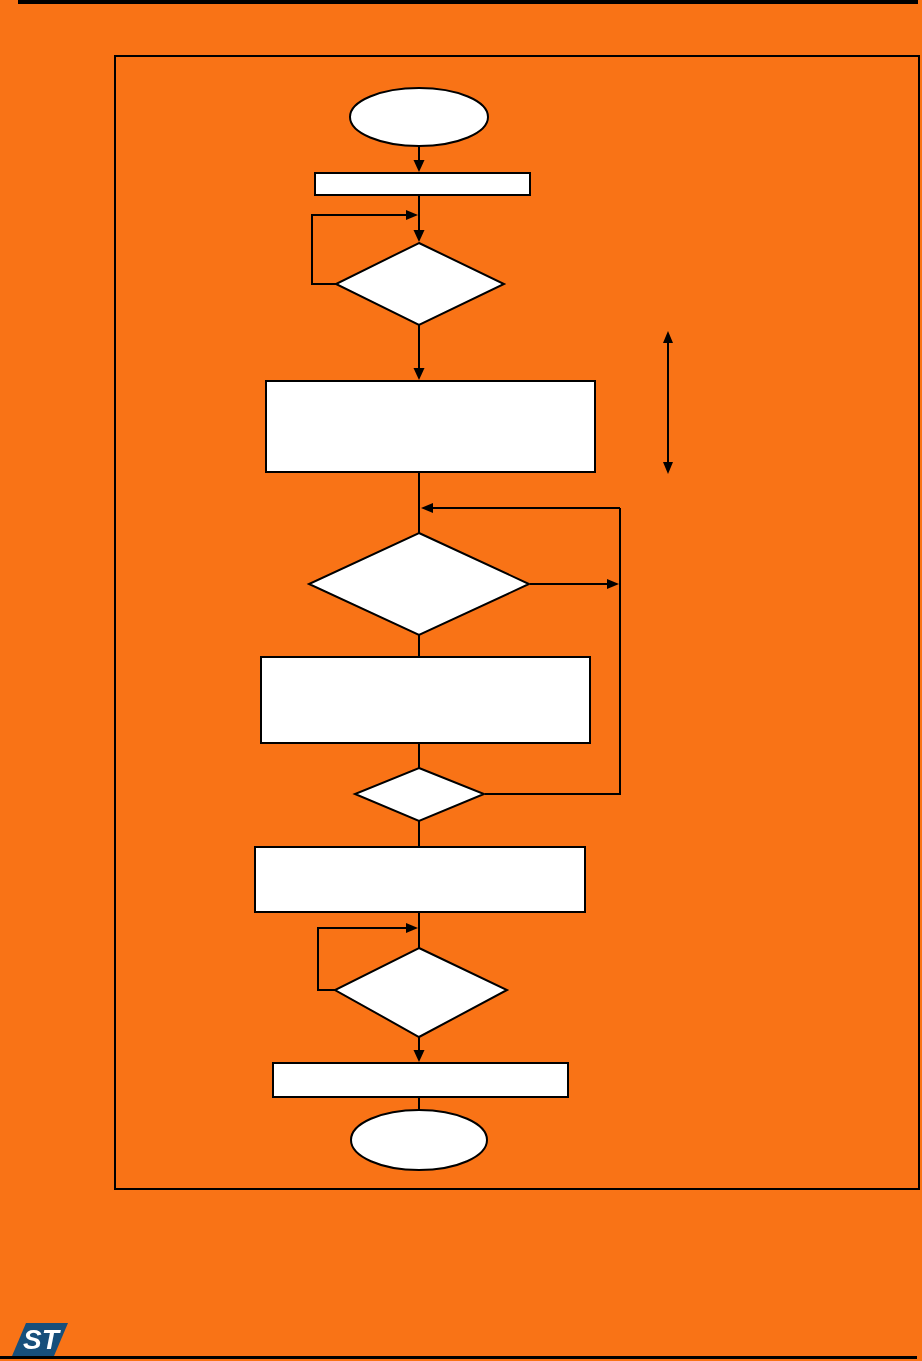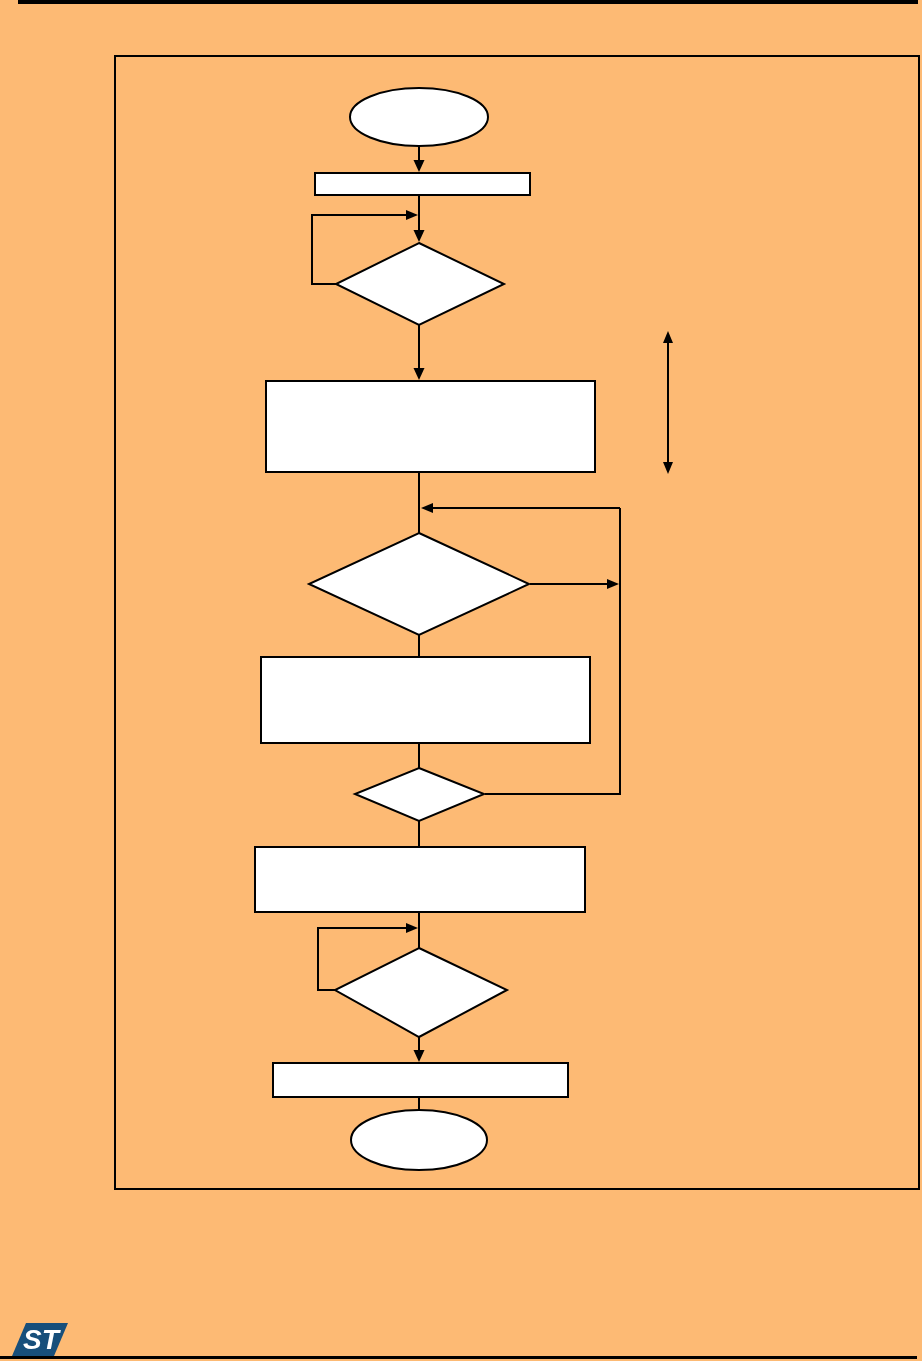--- a/index.html
+++ b/index.html
@@ -3,21 +3,21 @@
 <meta charset="utf-8">
 <style>
   html, body { margin: 0; padding: 0; }
   body {
     width: 922px; height: 1361px;
     background: #ffffff;
     font-family: "Liberation Sans", sans-serif;
     position: relative;
     overflow: hidden;
   }
-  .page { position: absolute; inset: 0; width: 922px; height: 1361px; background: #fdba74; }
+  .page { position: absolute; inset: 0; width: 922px; height: 1361px; background: #f97316; }
   .top-rule {
     position: absolute; left: 18px; top: 0; width: 900px; height: 4px;
     background: #000000;
   }
   .flow-svg { position: absolute; left: 0; top: 0; }
   .logo-svg { position: absolute; left: 12px; top: 1323px; }
   .logo-svg text {
     font-family: "Liberation Sans", sans-serif;
     font-weight: bold;
     font-style: italic;

